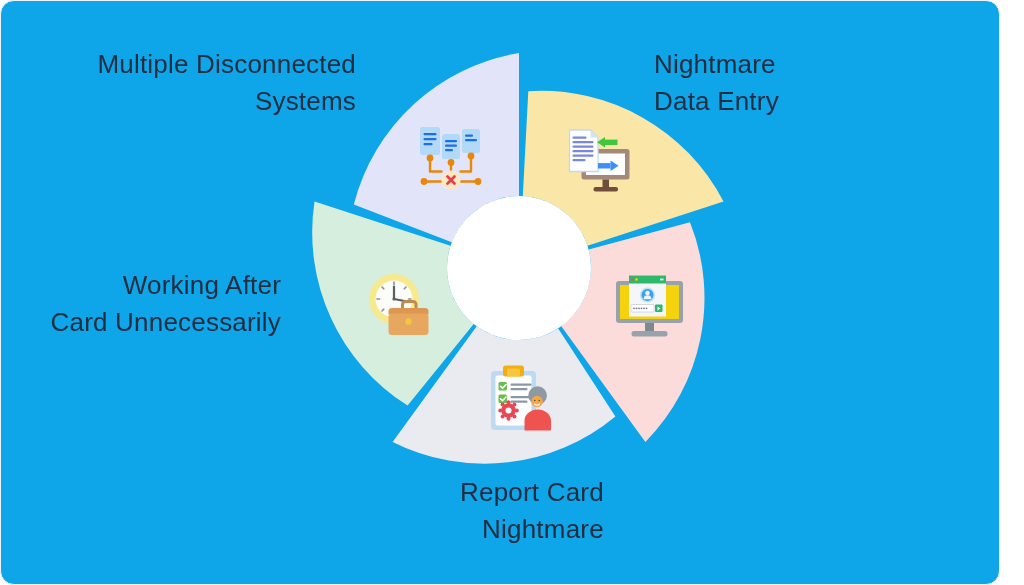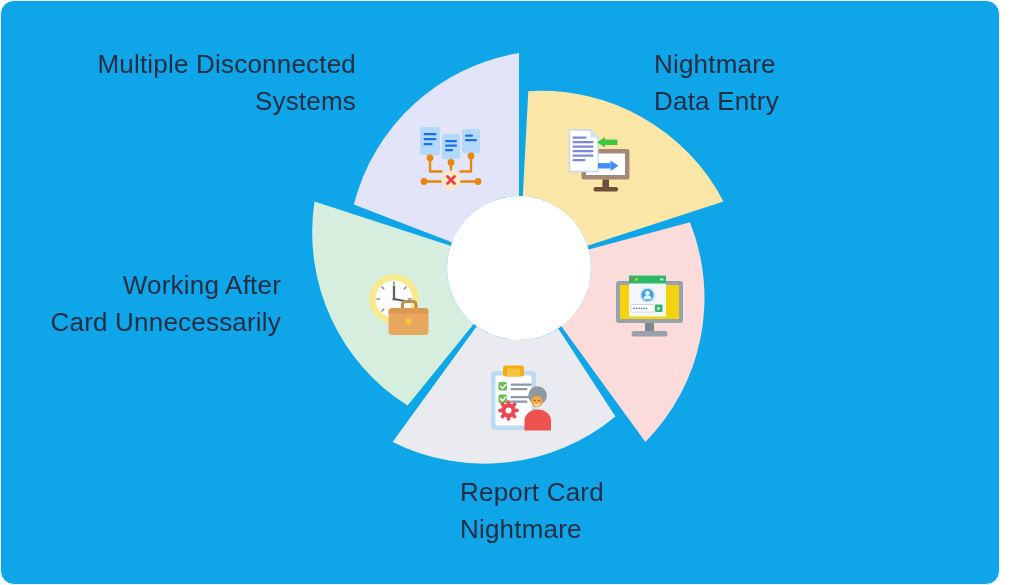--- a/index.html
+++ b/index.html
@@ -206,21 +206,21 @@
   </div>
 
   <div class="seg-label" style="left:653px;top:45px;">
     <span>Nightmare</span>
     <span>Data Entry</span>
   </div>
 
   <div class="seg-label" style="left:722px;top:266px;">
   </div>
 
-  <div class="seg-label" style="left:459px;top:473px;">
+  <div class="seg-label" style="left:459px;top:473px;text-align:right;">
     <span>Report Card</span>
     <span>Nightmare</span>
   </div>
 
   <div class="seg-label align-right" style="right:718px;top:266px;margin-left:48px;">
     <span>Working After</span>
     <span>Card Unnecessarily</span>
   </div>
 
 </div>

